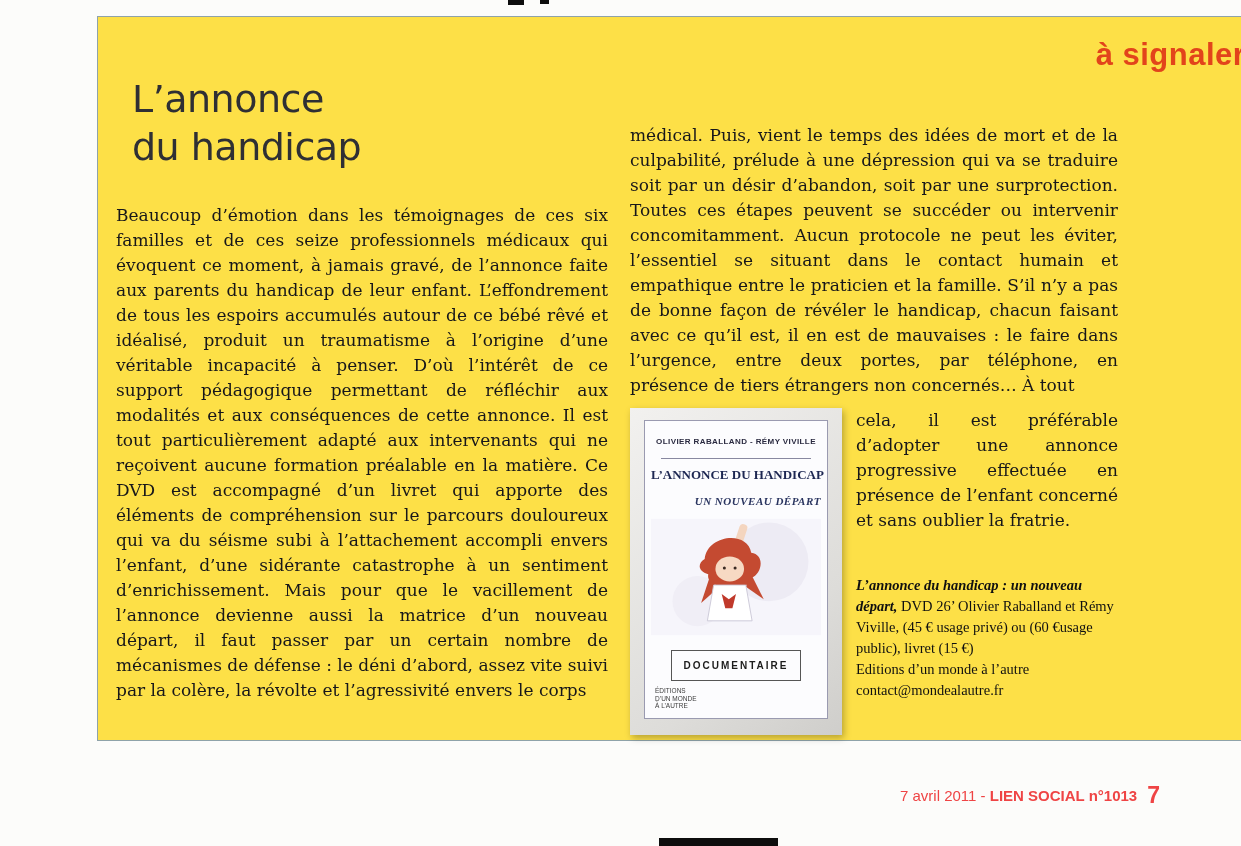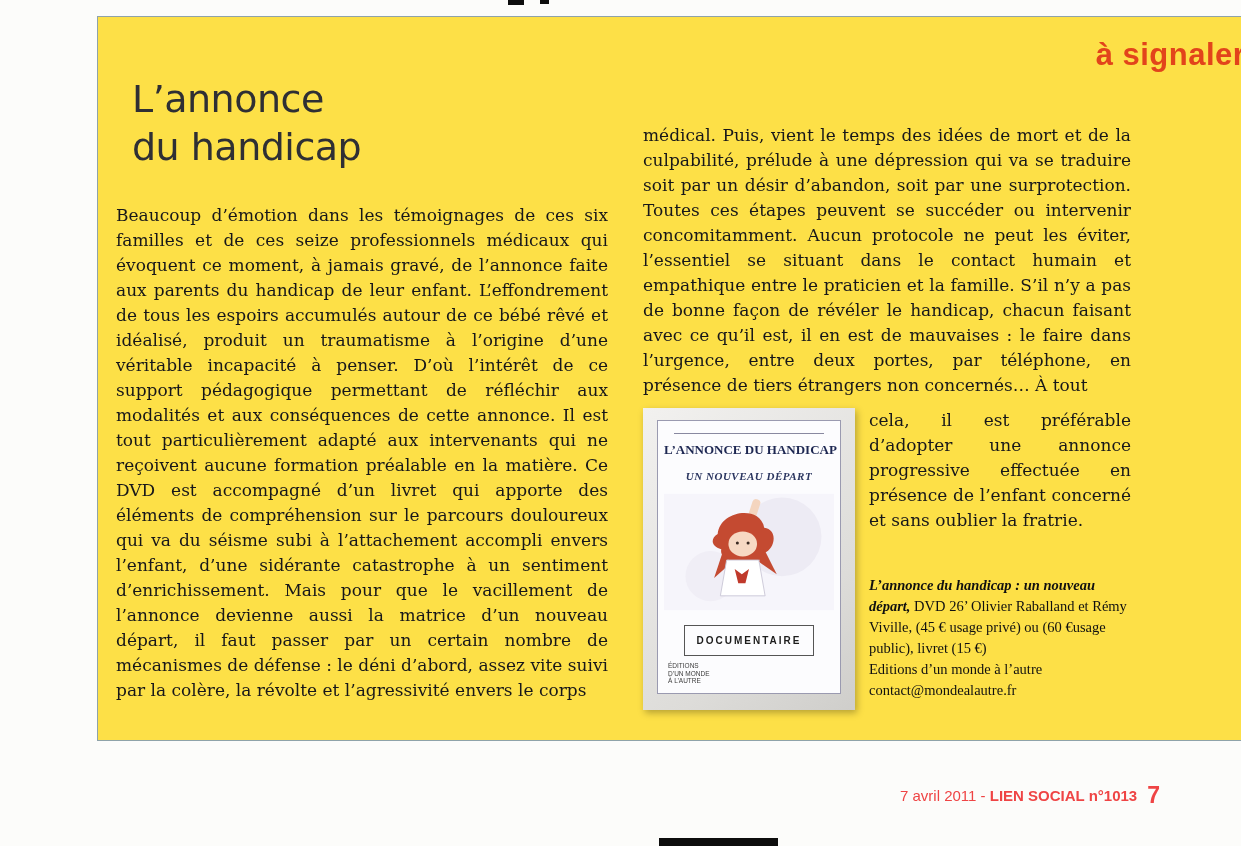--- a/index.html
+++ b/index.html
@@ -57,21 +57,21 @@
     line-height: 25px;
     text-align: justify;
     color: #17171a;
   }
   .col-left {
     left: 18px;
     top: 186px;
     width: 492px;
   }
   .col-right {
-    left: 545px;
+    left: 532px;
     top: 106px;
     width: 488px;
   }
   .col-right p { margin: 0; }
   .col-right .lead-par { margin-bottom: 10px; }
 
   .media-row {
     display: flex;
     gap: 14px;
     margin-top: 4px;
@@ -115,20 +115,21 @@
     white-space: nowrap;
   }
   .cov-sub {
     font-family: "Liberation Serif", serif;
     font-weight: 700;
     font-style: italic;
     font-size: 11px;
     color: #2a3560;
     margin-top: 2px;
     letter-spacing: 0.5px;
+    text-align: right;
   }
   .cov-art {
     width: 100%;
     height: 118px;
     margin-top: 4px;
     display: block;
   }
   .cov-genre {
     display: inline-block;
     font-family: "Liberation Sans", sans-serif;
@@ -209,20 +210,21 @@
   <div class="col col-left">Beaucoup d’émotion dans les témoignages de ces six familles et de ces seize professionnels médicaux qui évoquent ce moment, à jamais gravé, de l’annonce faite aux parents du handicap de leur enfant. L’effondrement de tous les espoirs accumulés autour de ce bébé rêvé et idéalisé, produit un traumatisme à l’origine d’une véritable incapacité à penser. D’où l’intérêt de ce support pédagogique permettant de réfléchir aux modalités et aux conséquences de cette annonce. Il est tout particulièrement adapté aux intervenants qui ne reçoivent aucune formation préalable en la matière. Ce DVD est accompagné d’un livret qui apporte des éléments de compréhension sur le parcours douloureux qui va du séisme subi à l’attachement accompli envers l’enfant, d’une sidérante catastrophe à un sentiment d’enrichissement. Mais pour que le vacillement de l’annonce devienne aussi la matrice d’un nouveau départ, il faut passer par un certain nombre de mécanismes de défense : le déni d’abord, assez vite suivi par la colère, la révolte et l’agressivité envers le corps</div>
 
   <div class="col col-right">
 
     <p class="lead-par">médical. Puis, vient le temps des idées de mort et de la culpabilité, prélude à une dépression qui va se traduire soit par un désir d’abandon, soit par une surprotection. Toutes ces étapes peuvent se succéder ou intervenir concomitamment. Aucun protocole ne peut les éviter, l’essentiel se situant dans le contact humain et empathique entre le praticien et la famille. S’il n’y a pas de bonne façon de révéler le handicap, chacun faisant avec ce qu’il est, il en est de mauvaises : le faire dans l’urgence, entre deux portes, par téléphone, en présence de tiers étrangers non concernés… À tout</p>
 
     <div class="media-row">
 
       <figure class="dvd">
         <div class="cover">
+          <div class="cov-authors">OLIVIER RABALLAND - RÉMY VIVILLE</div>
           <div class="cov-rule"></div>
           <div class="cov-title">L’ANNONCE DU HANDICAP</div>
           <div class="cov-sub">UN NOUVEAU DÉPART</div>
           <svg class="cov-art" viewBox="0 0 190 130" aria-hidden="true">
             <rect width="190" height="130" fill="#f6f5fb"></rect>
             <circle cx="132" cy="48" r="44" fill="#edebf4"></circle>
             <circle cx="52" cy="92" r="28" fill="#f0eef6"></circle>
             <rect x="100" y="6" width="9" height="36" rx="4" fill="#f4d5bf" transform="rotate(18 104 6)"></rect>
             <path d="M60 45 C 62 18, 108 12, 112 38 C 128 40, 124 62, 112 66 C 116 80, 60 82, 64 62 C 52 58, 52 50, 60 45 Z" fill="#c44a31"></path>
             <path d="M66 64 L56 94 L74 78 Z" fill="#c44a31"></path>

